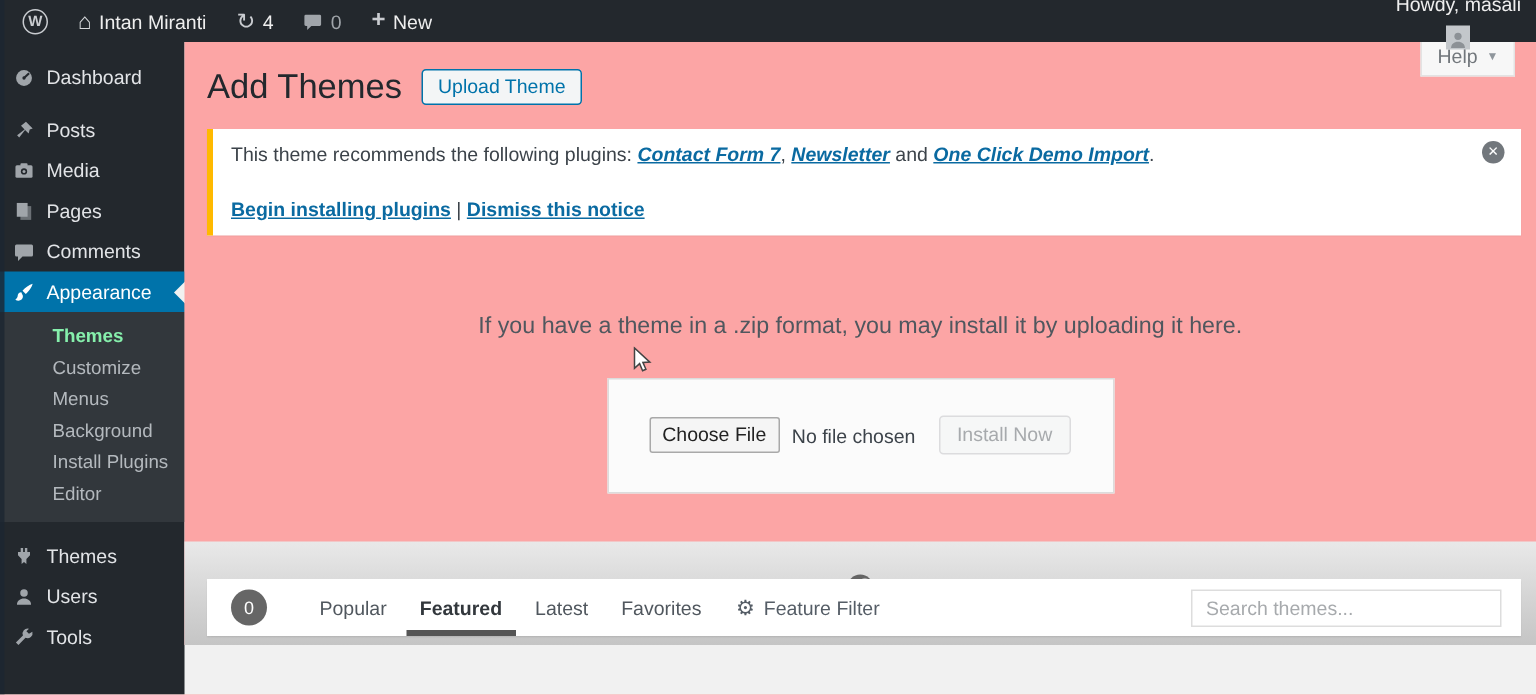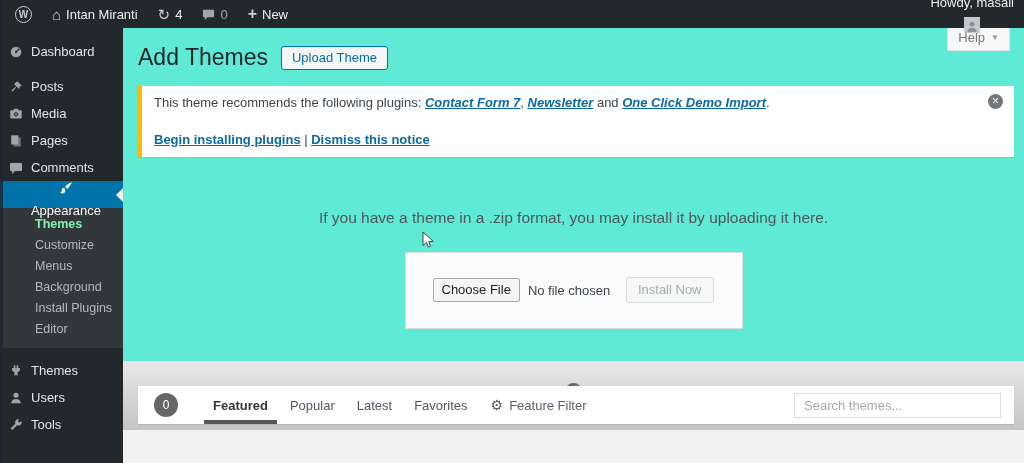--- a/index.html
+++ b/index.html
@@ -17,29 +17,29 @@
   .plus-glyph { font-size:16px; font-weight:bold; color:#c9ccd0; line-height:1; }
   .bar-right { margin-left:auto; display:flex; align-items:center; gap:7px; padding-right:10px;flex-direction:column; }
   .avatar { width:16px; height:16px; background:#c3c7cb; display:flex; align-items:flex-end; justify-content:center; overflow:hidden; }
 
   
   .sidebar { position:absolute; top:28px; left:0; width:123px; height:435px; background:#23282d; color:#e2e4e7; }
   .edge-strip { position:absolute; left:0; top:0; width:3px; height:463px; background:#1b2631; z-index:60; opacity:.8; }
   .menu-item { height:27px; display:flex; align-items:center; gap:8px; padding-left:9px; cursor:pointer; font-size:13px; color:#e2e4e7; position:relative; }
   .menu-item svg { flex:0 0 14px; }
   .menu-sep { height:8px; }
-  .menu-item.active { background:#0073aa; color:#fff; font-weight:400;flex-direction:column; }
+  .menu-item.active { background:#0073aa; color:#fff; font-weight:400; }
   .menu-item.active .arrow { position:absolute; right:-1px; top:50%; margin-top:-8px; width:0; height:0; border:8px solid transparent; border-right-color:#f1f1f1; }
   .submenu { background:#32373c; padding:6px 0 8px 0; }
   .submenu-item { height:21px; line-height:21px; padding-left:35px; color:#b4b9be; font-size:12.5px; cursor:pointer; }
   .submenu-item.current { color:#86efac; font-weight:bold; }
   .lower-gap { height:9px; }
 
   
-  .content { position:absolute; top:28px; left:123px; width:901px; height:402px; background:#5eead4; }
+  .content { position:absolute; top:28px; left:123px; width:901px; height:402px; background:#fca5a5; }
 
   .help-tab { position:absolute; top:-2px; right:14px; background:#f7f7f7; border:1px solid #e3e3e3; border-top:none; color:#72777c; padding:4px 10px 5px; display:flex; align-items:center; gap:6px; cursor:pointer; }
   .help-caret { font-size:8px; color:#8f969c; }
 
   .page-header { display:flex; align-items:center; gap:13px; padding:14px 0 0 15px; height:46px; }
   .page-title { font-size:23px; font-weight:400; color:#23282d; line-height:1.3; }
   .upload-theme-btn { background:#f3f5f6; border:1px solid #0073aa; color:#0073aa; border-radius:3px; padding:3px 10px 4px; font-size:13px; cursor:pointer; font-family:inherit; }
 
   .notice { position:relative; margin:12px 10px 0 15px; background:#fff; border-left:4px solid #ffb900; box-shadow:0 1px 1px rgba(0,0,0,.06); padding:8px 44px 9px 12px; color:#3c434a; }
   .notice p { line-height:17px; }
@@ -218,22 +218,22 @@
     <button class="install-now-btn" disabled="">Install Now</button>
   </div>
 
   <svg class="cursor-arrow" width="15" height="18" viewBox="0 0 15 18">
     <path d="M2 1 L2 14.5 L5.4 11.4 L7.4 16.2 L9.6 15.2 L7.6 10.6 L12.2 10.4 Z" fill="#fff" stroke="#444" stroke-width="1"></path>
   </svg>
 
   <div class="theme-toolbar">
     <span class="count-badge">0</span>
     <div class="filter-tabs">
+      <span class="tab">Popular</span>
       <span class="tab active">Featured</span>
-      <span class="tab">Popular</span>
       <span class="tab">Latest</span>
       <span class="tab">Favorites</span>
     </div>
     <div class="feature-filter">
       <span class="gear-glyph">⚙</span>
       <span>Feature Filter</span>
     </div>
     <input class="search-input" type="text" placeholder="Search themes..." style="">
   </div>
 

